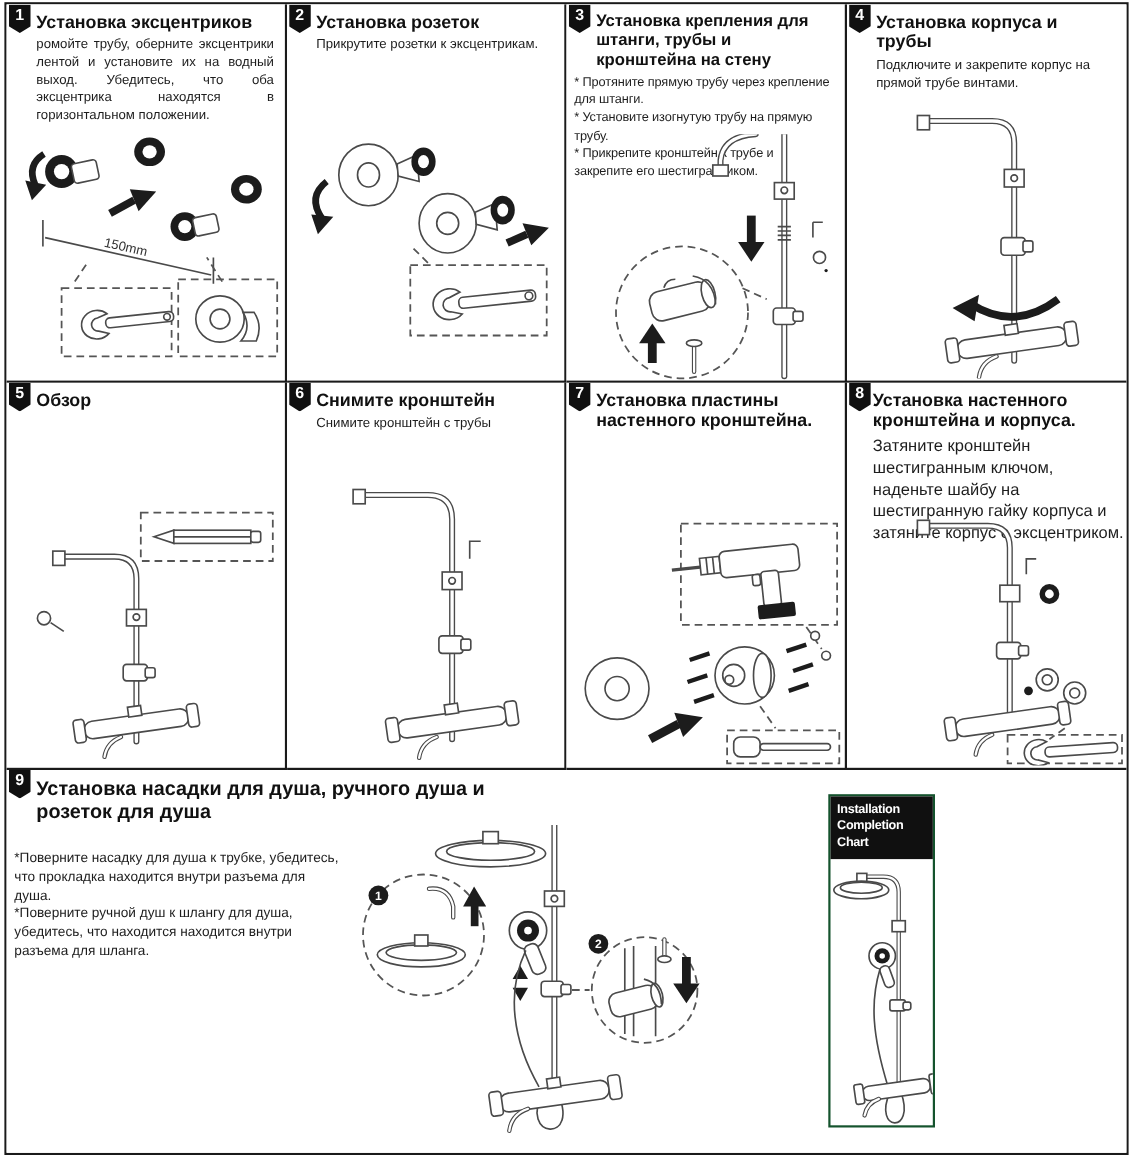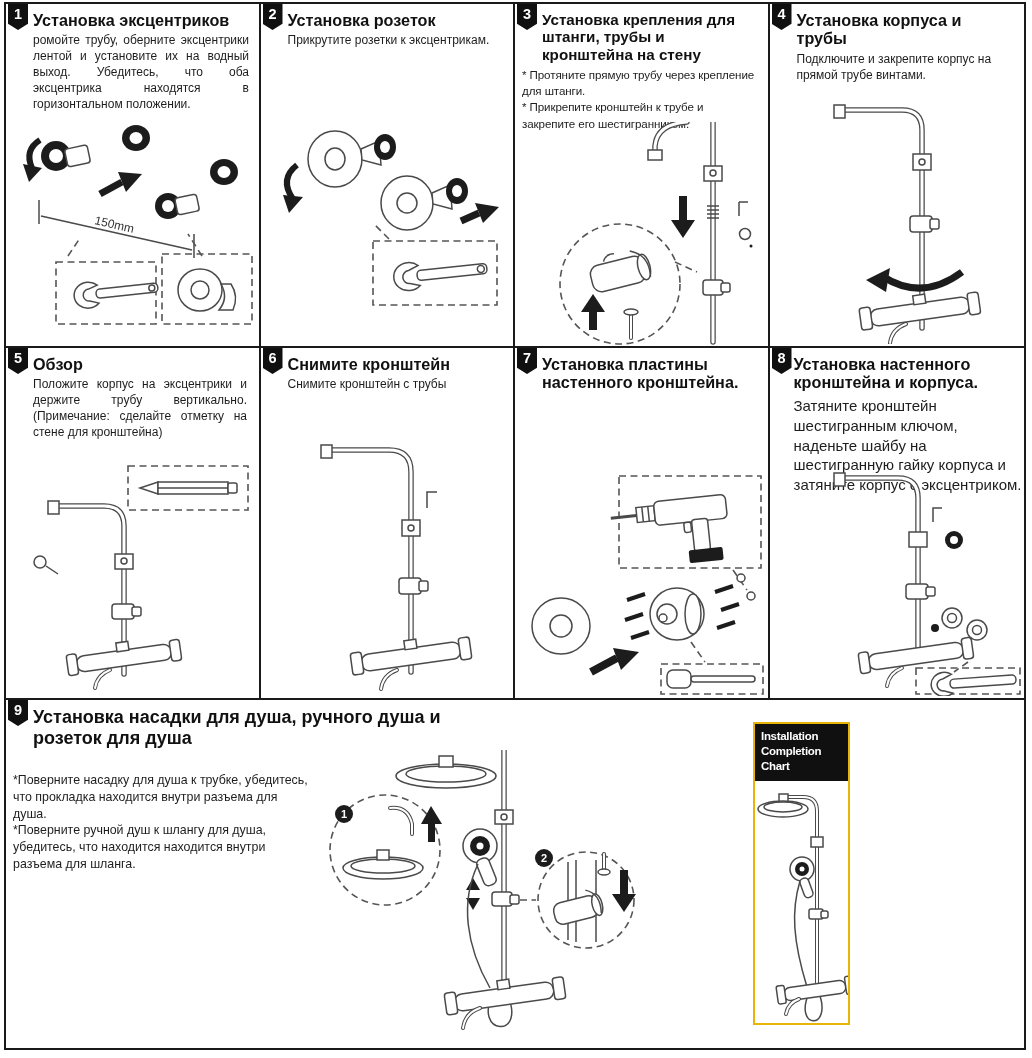--- a/index.html
+++ b/index.html
@@ -31,21 +31,21 @@
   .tos { stroke:#4a4a4a; stroke-width:4; fill:none; stroke-linecap:round; stroke-linejoin:round; }
   .tis { stroke:#ffffff; stroke-width:2; fill:none; stroke-linecap:round; stroke-linejoin:round; }
   .ln  { stroke:#4a4a4a; stroke-width:1.5; fill:none; }
   .lnw { stroke:#4a4a4a; stroke-width:1.5; fill:#ffffff; }
   .dsh { stroke:#555; stroke-width:1.6; fill:none; stroke-dasharray:7 4.5; }
   .blk { fill:#1c1c1c; stroke:none; }
   .dimtxt { font-size:12px; fill:#333; font-family:"Liberation Sans",sans-serif; }
   .cnum { font-size:11px; font-weight:bold; fill:#fff; font-family:"Liberation Sans",sans-serif; }
   
   .chart-box { position:absolute; left:747px; top:22px; width:97px; height:303px;
-               border:2px solid #eab308; box-sizing:border-box; background:#fff; }
+               border:2px solid #14532d; box-sizing:border-box; background:#fff; }
   .chart-head { background:#101010; color:#fff; font-weight:bold; font-size:11.5px;
                 letter-spacing:-0.3px; line-height:1.3; padding:5px 4px 7px 6px; }
 </style>
 </head>
 <body>
 
 <div class="page">
 <div class="frame">
 
   <div class="panel">
@@ -157,20 +157,21 @@
     </svg>
   </div>
 
   <div class="panel">
     <div class="badge">
           <span>3</span>
         </div>
     <div class="ptitle small">Установка крепления для штанги, трубы и кронштейна на стену</div>
     <div class="bullets">
       <div>* Протяните прямую трубу через крепление для штанги.</div>
+      <div>* Установите изогнутую трубу на прямую трубу.</div>
       <div>* Прикрепите кронштейн к трубе и закрепите его шестигранником.</div>
     </div>
     <svg class="ill" style="left:0;top:118px;" width="252" height="224" viewBox="0 0 252 224">
 
       <g>
         <path class="to" d="M172,0 q-30,2 -32,24 l0,4"></path>
             <path class="ti" d="M172,0 q-30,2 -32,24 l0,4"></path>
         <rect x="133" y="28" width="14" height="10" class="lnw"></rect>
       </g>
 
@@ -256,21 +257,20 @@
             <path class="tis" d="M136,228 q-14,5 -16,19"></path>
       </g>
     </svg>
   </div>
 
   <div class="panel">
     <div class="badge">
           <span>5</span>
         </div>
     <div class="ptitle">Обзор</div>
-    <div class="pbody just" style="width:214px;">Положите корпус на эксцентрики и держите трубу вертикально. (Примечание: сделайте отметку на стене для кронштейна)</div>
     <svg class="ill" style="left:0;top:110px;" width="252" height="240" viewBox="0 0 252 240">
 
       <rect x="122" y="8" width="120" height="44" class="dsh"></rect>
       <g>
         <polygon class="lnw" points="134,30 152,24 152,36"></polygon>
         <rect x="152" y="24" width="70" height="12" class="lnw"></rect>
         <rect x="222" y="25" width="9" height="10" rx="2" class="lnw"></rect>
         <line x1="152" y1="30" x2="222" y2="30" class="ln"></line>
       </g>
 

